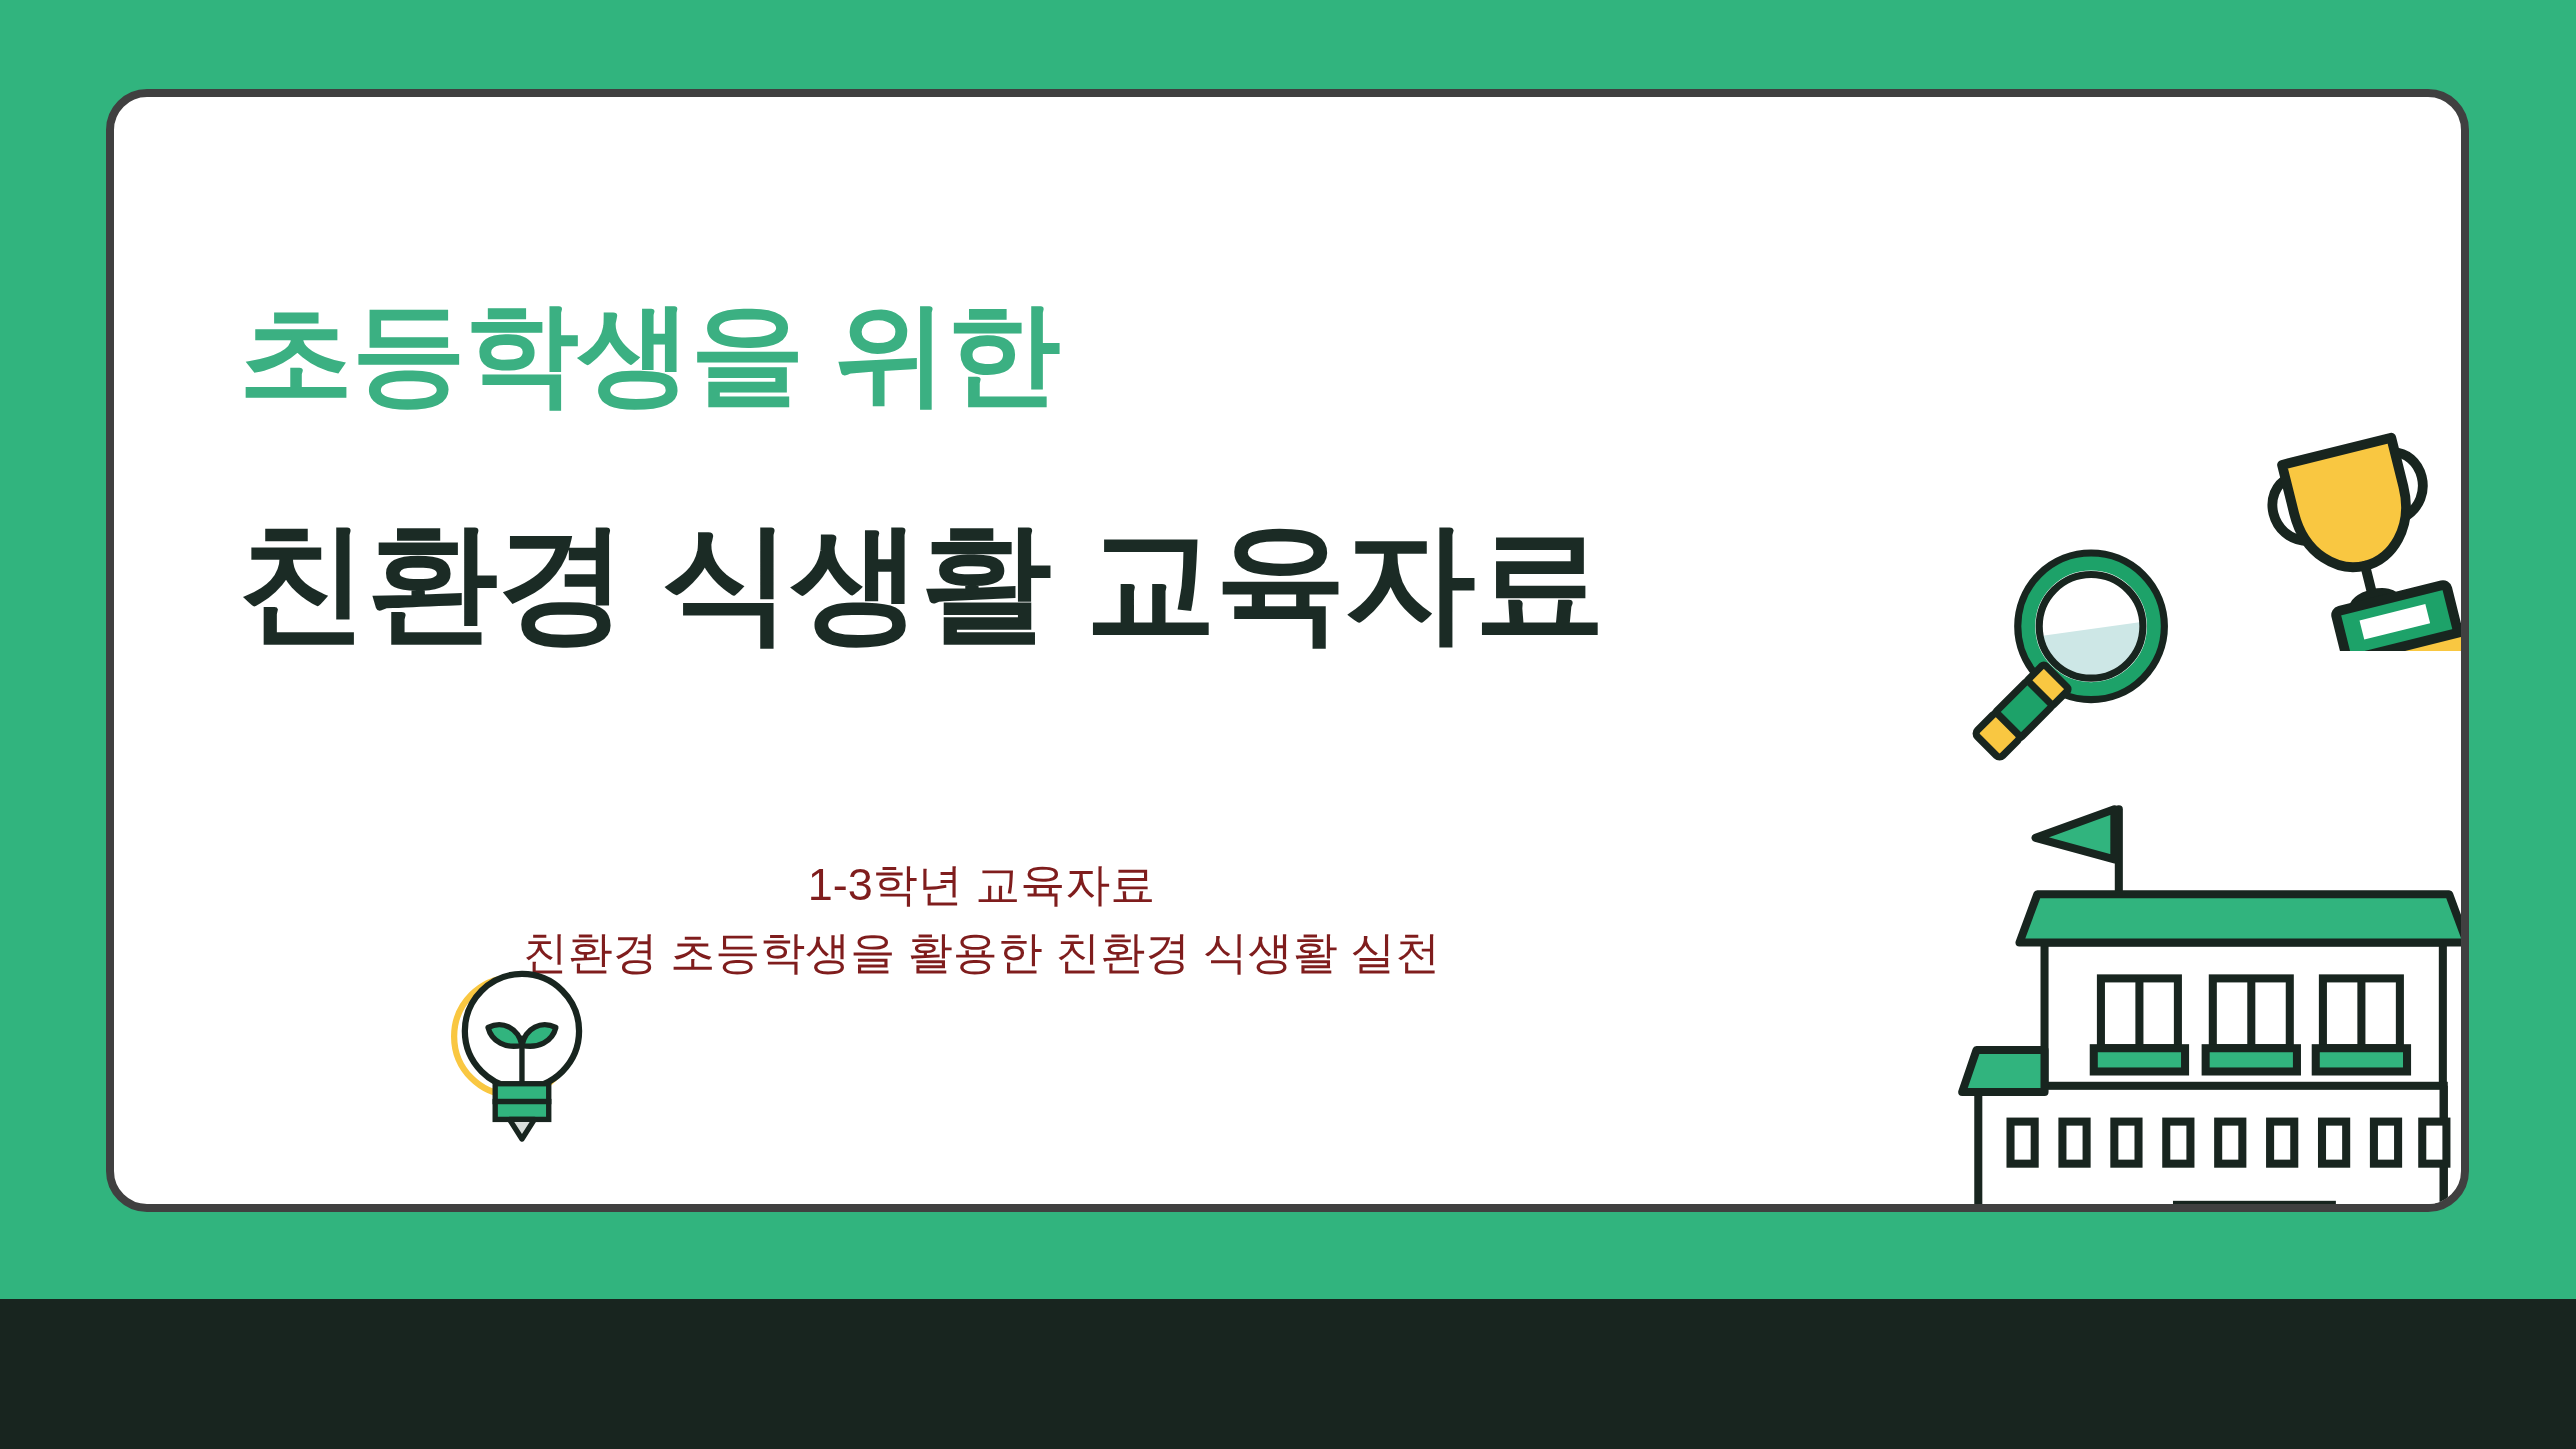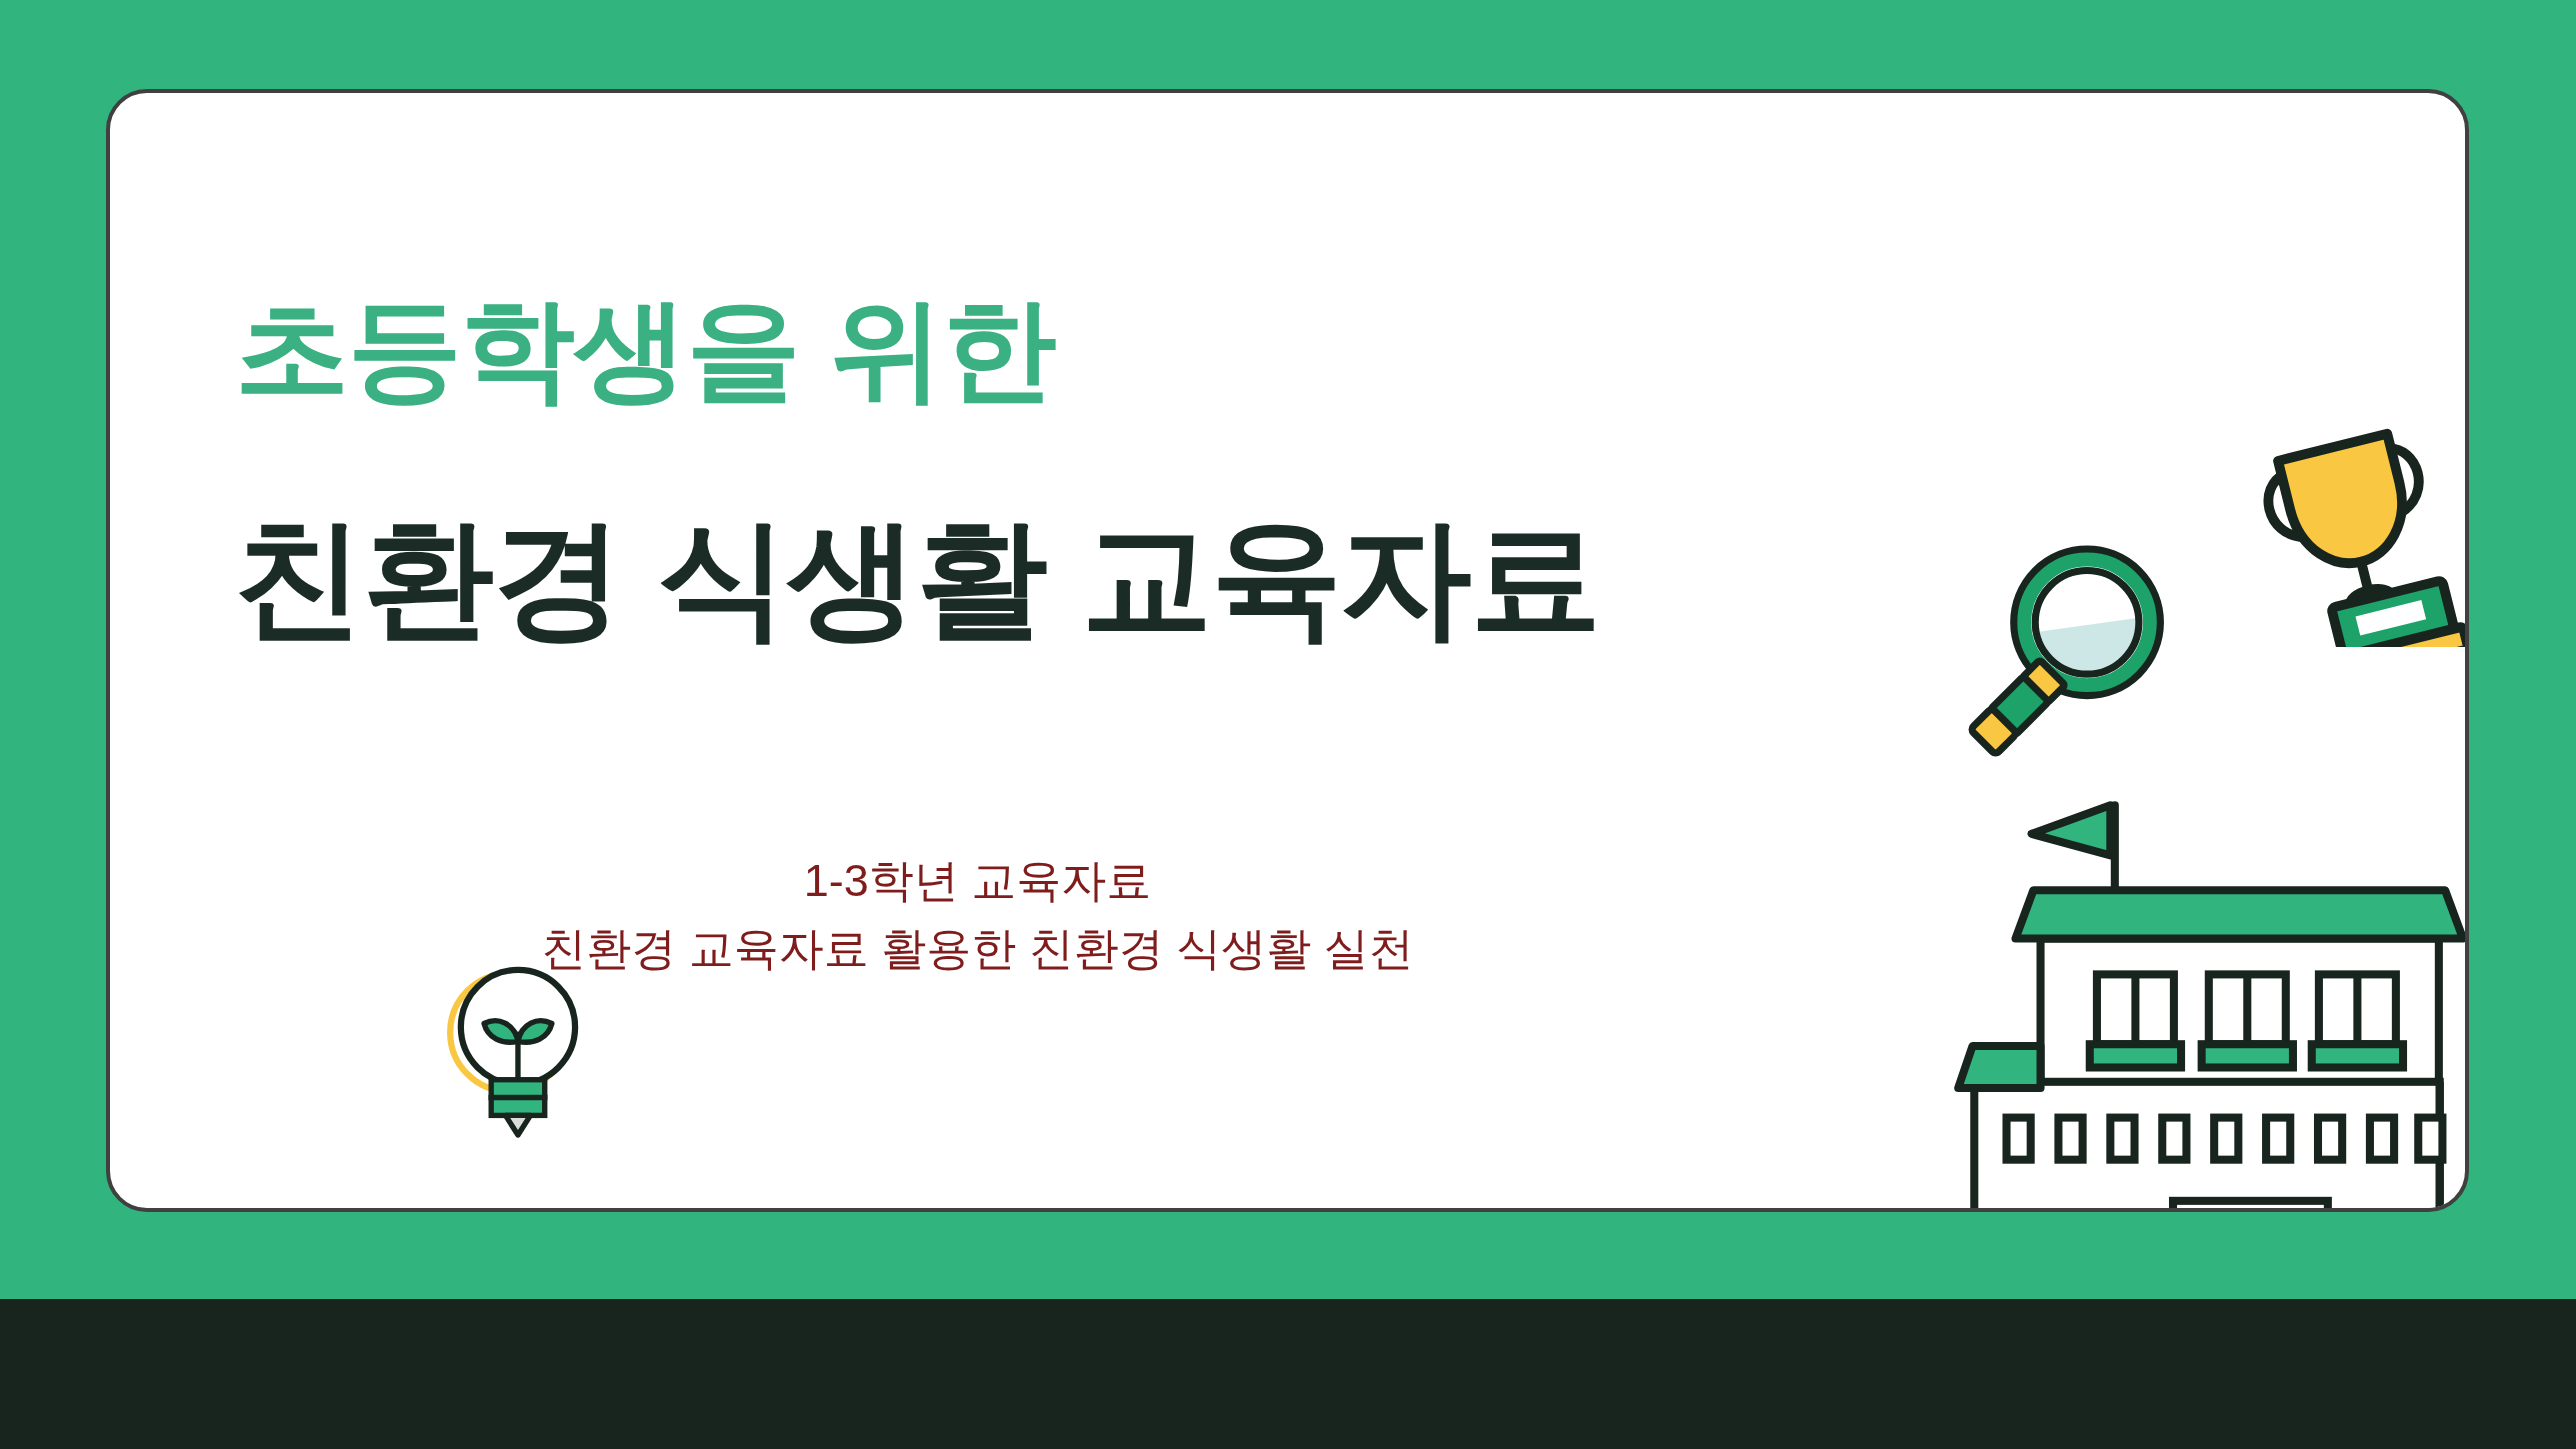--- a/index.html
+++ b/index.html
@@ -33,21 +33,21 @@
   }
 
   
   #card {
     position: absolute;
     left: 106px;
     top: 89px;
     width: 2363px;
     height: 1123px;
     background: #ffffff;
-    border: 4px solid #404040;
+    border: 8px solid #404040;
     border-radius: 41px;
     box-sizing: border-box;
     overflow: hidden;
   }
 
   
   .heading {
     position: absolute;
     white-space: nowrap;
     font-weight: 900;
@@ -129,21 +129,21 @@
   <div id="dark-band"></div>
 
   <div id="card">
 
     <div class="heading" id="heading-line1">초등학생을 위한</div>
 
     <div class="heading" id="heading-line2">친환경 식생활 교육자료</div>
 
     <div id="subtitle-block">
       <div class="subtitle-line" id="subtitle-line1">1-3학년 교육자료</div>
-      <div class="subtitle-line" id="subtitle-line2">친환경 교육자료 활용한 친환경 식생활 실천</div>
+      <div class="subtitle-line" id="subtitle-line2">친환경 초등학생을 활용한 친환경 식생활 실천</div>
     </div>
 
     <div id="bulb-icon">
       <svg viewBox="0 0 158 225" width="141" height="201">
 
         <circle cx="74" cy="90" r="66" fill="none" stroke="#F9C741" stroke-width="7"></circle>
 
         <circle cx="84" cy="84" r="64" fill="#ffffff" stroke="#18251F" stroke-width="7"></circle>
 
         <rect x="60" y="140" width="48" height="18" fill="#ffffff" stroke="none"></rect>

